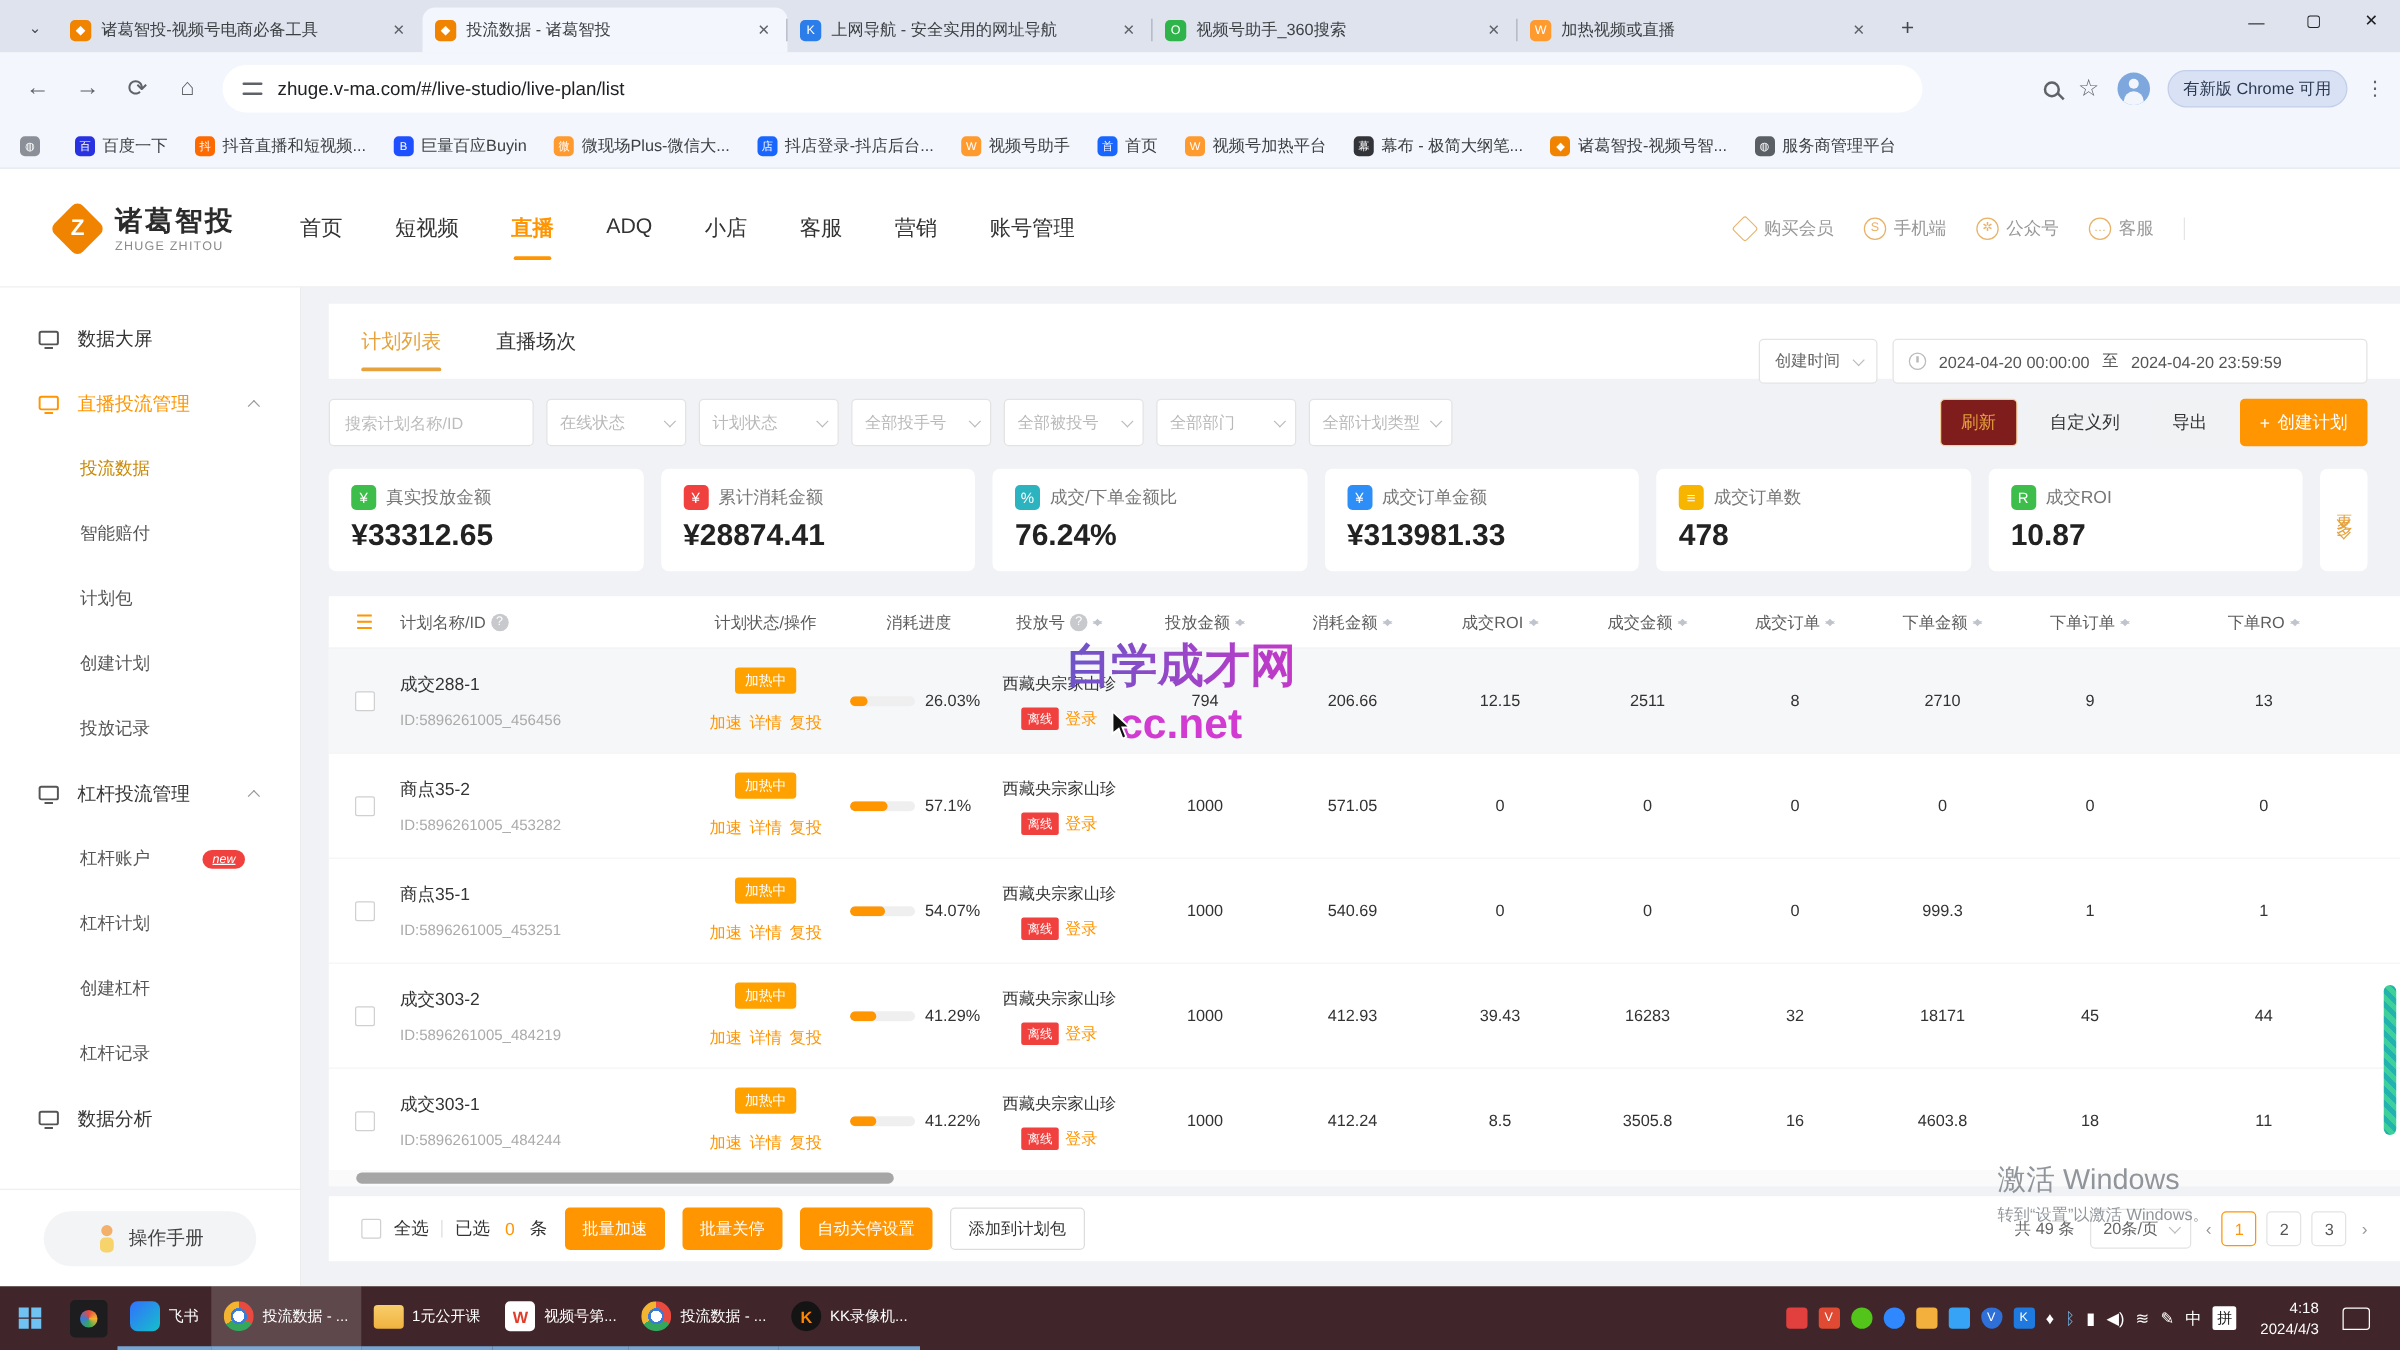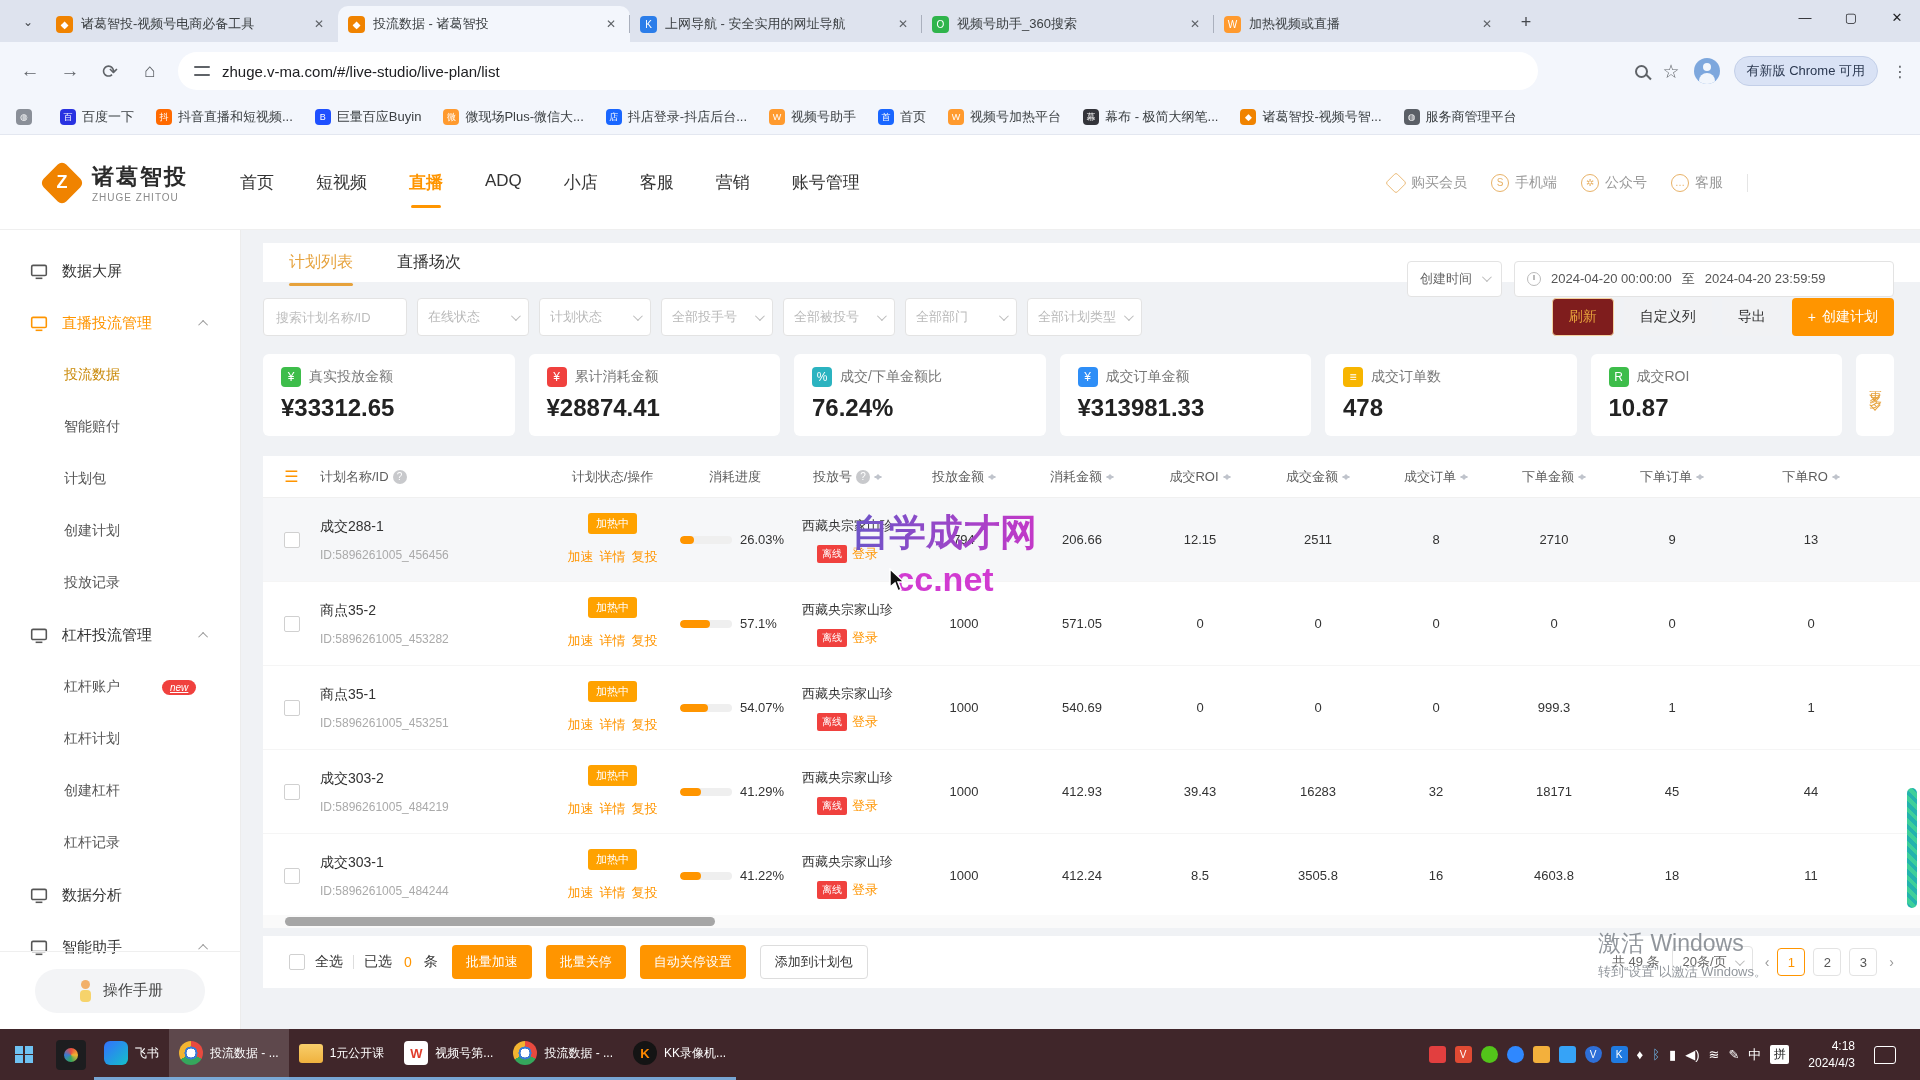--- a/index.html
+++ b/index.html
@@ -69,33 +69,33 @@
   .side-item.child.selected { color:#c98806; }
   .chev-up { position:absolute; right:32px; width:7px; height:7px; border-left:1.5px solid #999; border-top:1.5px solid #999; transform:rotate(45deg) translateY(2px); }
   .new-badge { margin-left:42px; background:#f0413e; color:#fff; font-size:10px; padding:2px 8px; border-radius:9px; font-style:italic;text-decoration:underline; }
   .manual { position:absolute; left:0; right:0; bottom:0; height:78px; border-top:1px solid #efefef; display:flex; align-items:center; justify-content:center; }
   .manual-btn { width:170px; height:44px; background:#f3f4f6; border-radius:24px; display:flex; align-items:center; justify-content:center; gap:10px; font-size:15px; color:#444; }
   .mascot { width:16px; height:22px; position:relative; }
   .mascot::before { content:""; position:absolute; top:0; left:4px; width:9px; height:9px; border-radius:50%; background:#f2b06a; }
   .mascot::after { content:""; position:absolute; bottom:0; left:3px; width:11px; height:12px; border-radius:4px; background:#f6d36b; }
 
   .main { flex:1; position:relative; overflow:hidden; padding:14px 0 0 22px; }
-  .tabs-panel { height:39px; background:#fff; display:flex; align-items:center; padding:0 26px; }
+  .tabs-panel { height:60px; background:#fff; display:flex; align-items:center; padding:0 26px; }
   .c-tab { font-size:16px; color:#333; margin-right:44px; position:relative; cursor:pointer; }
   .c-tab.active { color:#e6a23c; }
   .c-tab.active::after { content:""; position:absolute; left:0; right:0; bottom:-13px; height:3px; background:#e6a23c; border-radius:2px; }
   .tabs-right { margin-left:auto; display:flex; gap:12px;margin-top:32px; }
   .mini-select { height:36px; border:1px solid #e3e3e3; border-radius:4px; background:#fff; display:flex; align-items:center; gap:10px; padding:0 12px; font-size:13px; color:#666; }
   .caret-dn { width:7px; height:7px; border-right:1.5px solid #bbb; border-bottom:1.5px solid #bbb; transform:rotate(45deg) translateY(-2px); }
   .date-box { height:36px; width:380px; border:1px solid #e3e3e3; border-radius:4px; background:#fff; display:flex; align-items:center; gap:10px; padding:0 12px; font-size:13px; color:#555; }
   .clock-ic { width:14px; height:14px; border:1.4px solid #bbb; border-radius:50%; position:relative; flex-shrink:0; }
   .clock-ic::after { content:""; position:absolute; left:5px; top:2px; width:1.5px; height:5px; background:#bbb; }
 
   .filters { display:flex; align-items:center; gap:10px; margin-top:16px; padding-right:26px; }
-  .f-input { width:144px; height:38px; border:1px solid #e3e3e3; border-radius:4px; background:#fff; font-size:13px; padding:0 12px; color:#333; }
+  .f-input { width:164px; height:38px; border:1px solid #e3e3e3; border-radius:4px; background:#fff; font-size:13px; padding:0 12px; color:#333; }
   .f-input::placeholder { color:#bdbdbd; }
   .f-select { min-width:112px; height:38px; border:1px solid #e3e3e3; border-radius:4px; background:#fff; display:flex; align-items:center; justify-content:space-between; gap:8px; padding:0 10px; font-size:13px; color:#b9b9b9; }
   .f-spacer { flex:1; }
   .btn { height:38px; border-radius:4px; display:flex; align-items:center; justify-content:center; font-size:14px; padding:0 16px; cursor:pointer; }
   .btn-refresh { background:#7f1d1d; border:1px solid #f3d19e; color:#e6a23c; }
   .btn-gray { background:#f1f2f4; color:#333; }
   .btn-primary { background:#ff9500; color:#fff; gap:6px; }
 
   .stats { display:flex; gap:14px; margin-top:18px; padding-right:26px; }
   .card { flex:1; height:82px; background:#fff; border-radius:6px; padding:13px 18px; }
@@ -466,31 +466,20 @@
             <span class="s-ic">
               <svg width="18" height="18" viewBox="0 0 16 16" fill="none" stroke="currentColor" stroke-width="1.4">
                 <rect x="1.5" y="3" width="13" height="9" rx="1.2"></rect>
                 <path d="M5 14.5h6"></path>
               </svg>
             </span>
             <span>数据分析</span>
 
           </div>
 
-          <div class="side-item expanded ic-robot">
-            <span class="s-ic">
-              <svg width="18" height="18" viewBox="0 0 16 16" fill="none" stroke="currentColor" stroke-width="1.4">
-                <rect x="1.5" y="3" width="13" height="9" rx="1.2"></rect>
-                <path d="M5 14.5h6"></path>
-              </svg>
-            </span>
-            <span>智能助手</span>
-
-            <span class="chev-up"></span>
-          </div>
 
         <div class="manual">
           <div class="manual-btn">
             <span class="mascot"></span>
             <span>操作手册</span>
           </div>
         </div>
       </div>
 
       <div class="main">

